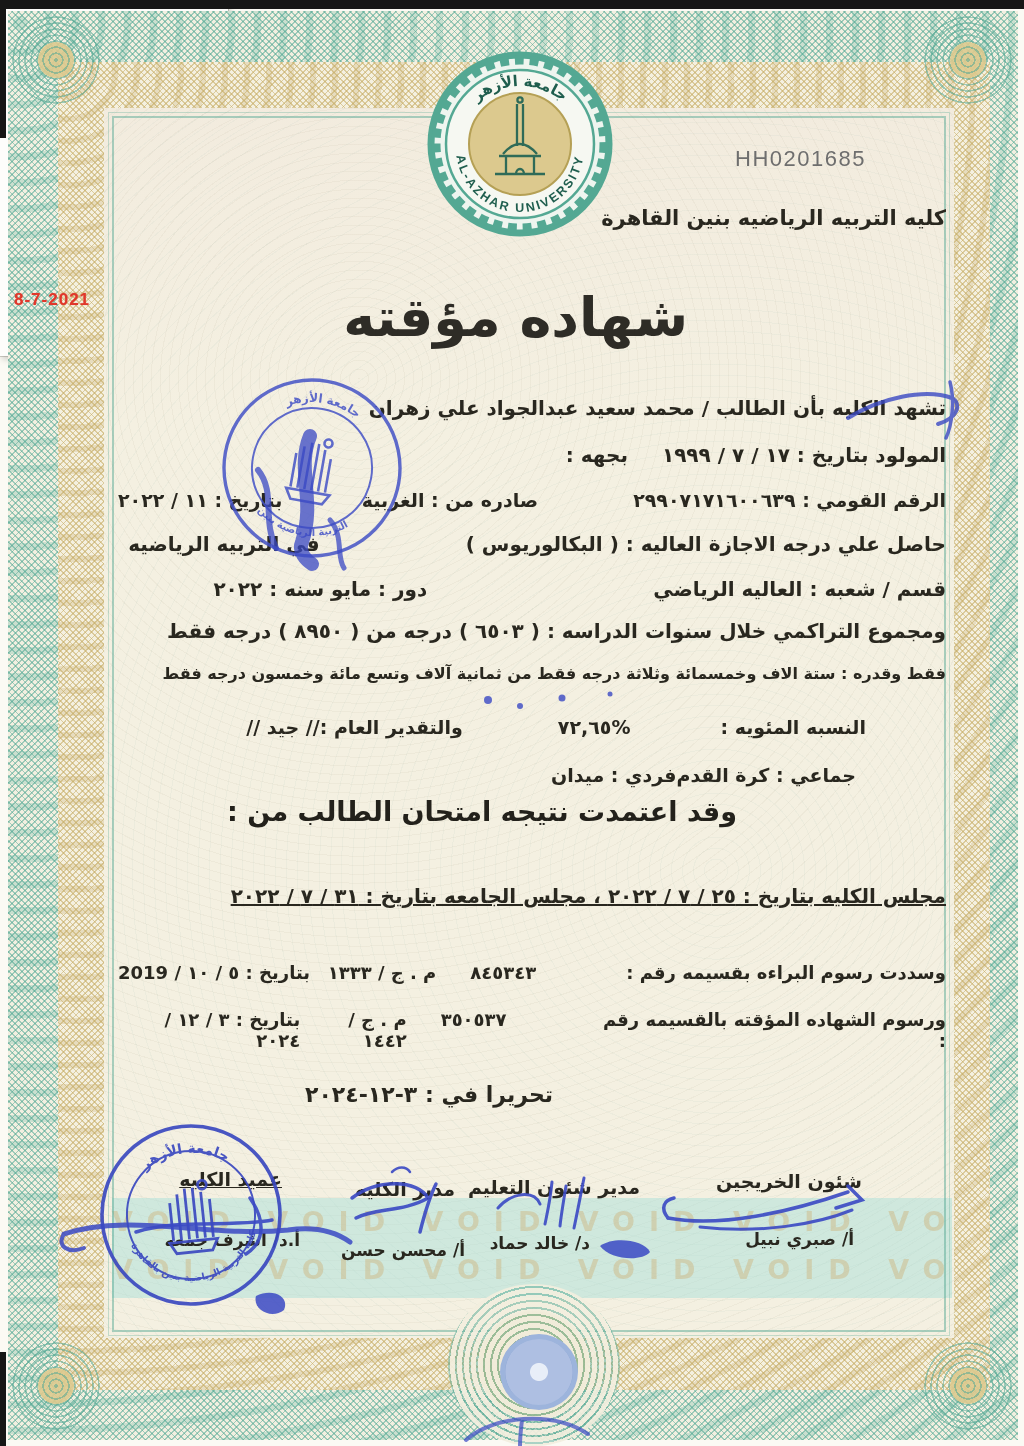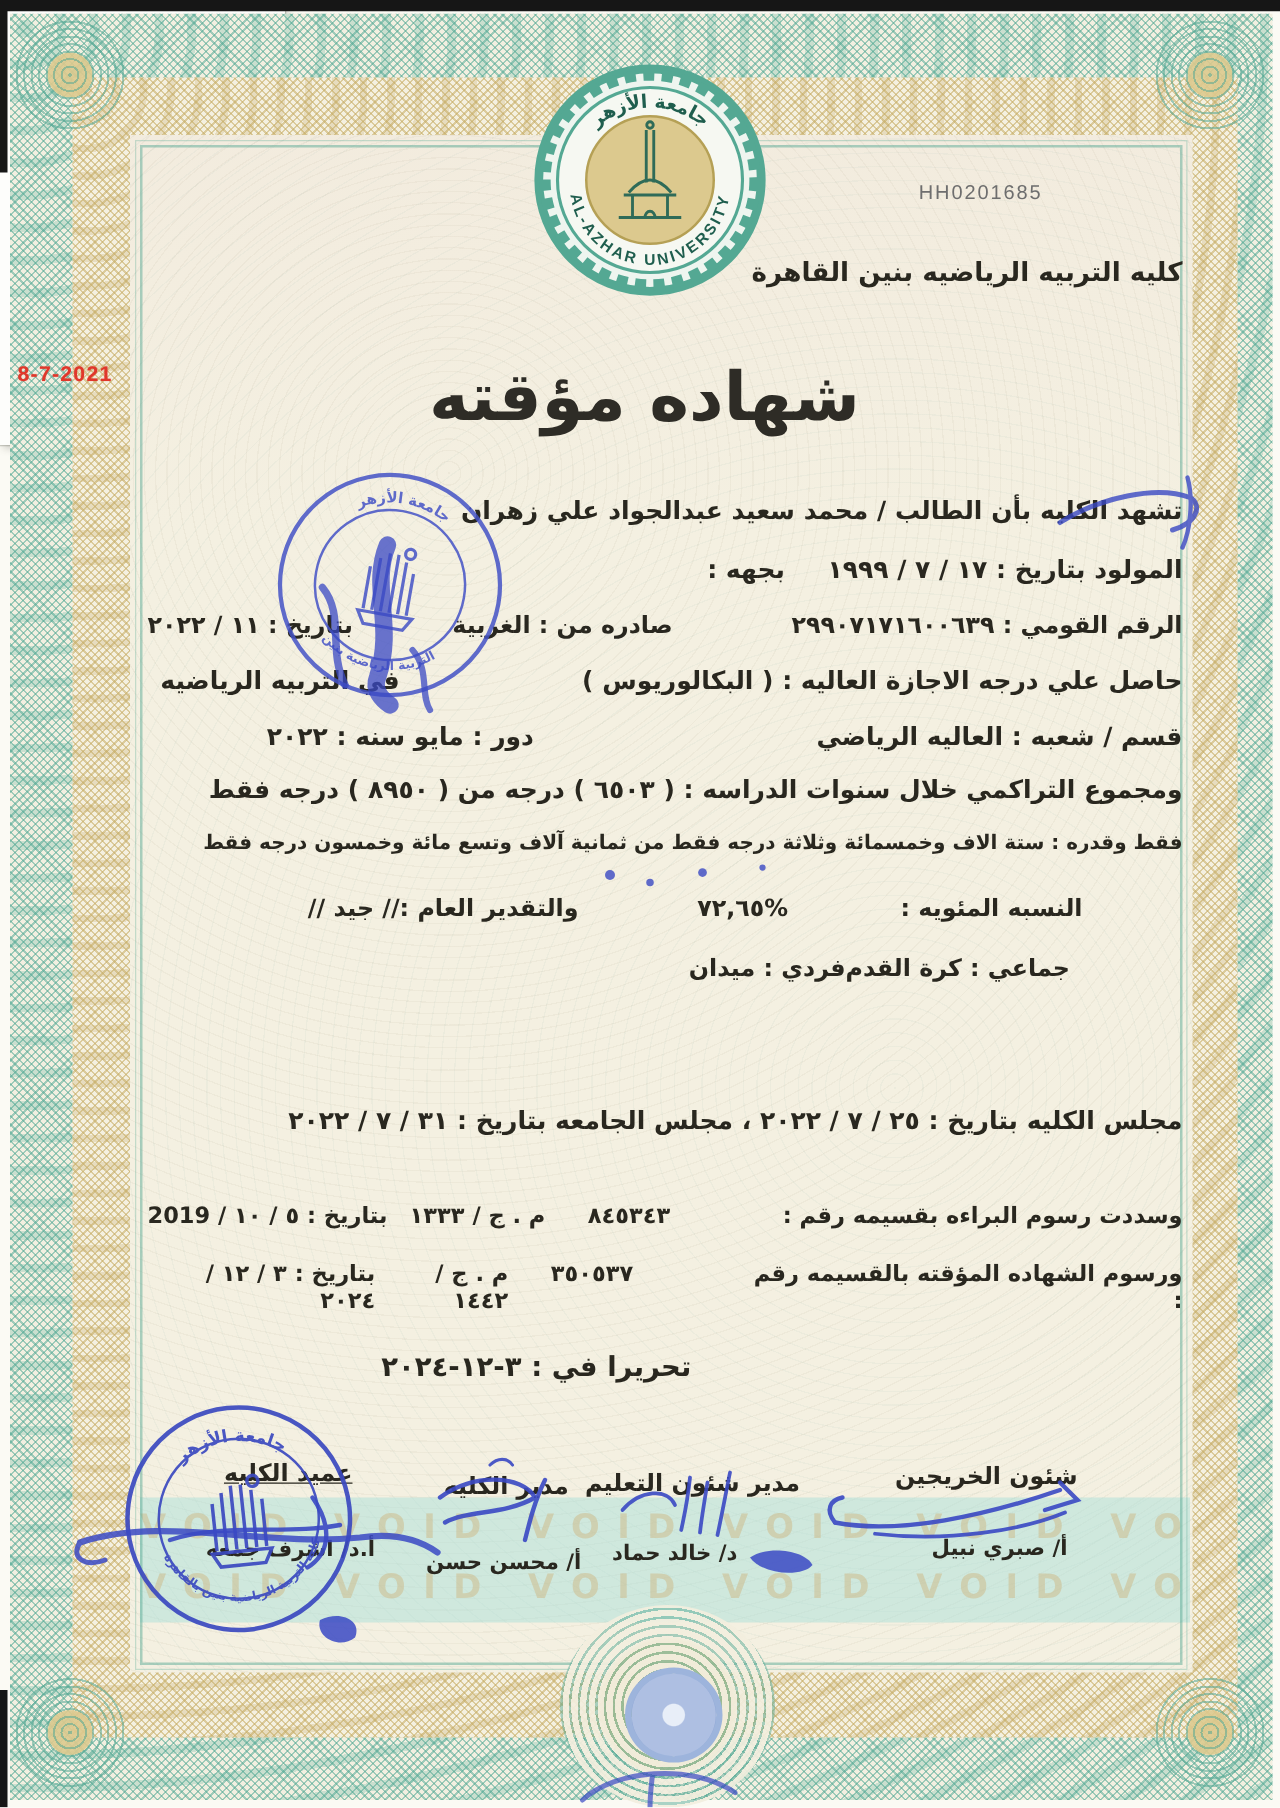--- a/index.html
+++ b/index.html
@@ -47,42 +47,42 @@
   
   .watermark{left:238px;top:516px;width:580px;height:580px;z-index:1;opacity:.55;
     transform:rotate(-15deg);}
   
   .void-band{left:112px;top:1198px;width:840px;height:100px;z-index:2;
     background:rgba(172,224,216,.52);overflow:hidden;}
   .void-line{white-space:nowrap;font-weight:700;font-size:27px;letter-spacing:14px;
     color:rgba(206,188,140,.55);line-height:48px;}
   
   .serial{left:735px;top:146px;z-index:5;font-family:"Liberation Sans",sans-serif;
-    font-size:16px;color:#6e6e6e;letter-spacing:1.5px;}
+    font-size:22px;color:#6e6e6e;letter-spacing:1.5px;}
   
   .content{position:absolute;left:118px;right:78px;top:0;height:1206px;z-index:5;}
   .row{position:absolute;right:0;left:0;direction:rtl;text-align:right;
     font-weight:700;font-size:20px;color:#29271f;}
   .flexr{display:flex;align-items:baseline;}
   .g34{margin-left:34px;}.g65{margin-left:65px;}.g90{margin-left:90px;}.g95{margin-left:95px;}
   .g146{margin-left:146px;}.g226{margin-left:226px;}.g320{}
   .pushleft{margin-right:auto;}
   .row-college{top:206px;font-size:21px;}
   .row-title{top:286px;right:258px;left:auto;font-size:54px;color:#2e2c26;letter-spacing:1px;}
   .row-student{top:396px;}
   .row-birth{top:443px;}
   .row-nid{top:489px;font-size:19px;}
   .row-degree{top:532px;}
   .row-dept{top:577px;}
   .row-total{top:619px;font-size:20px;}
   .row-words{top:664px;font-size:16px;}
   .row-pct{top:716px;padding-right:80px;font-size:19px;}
   .row-sports{top:764px;padding-right:90px;font-size:19px;}
   .row-approved{top:796px;left:100px;right:200px;text-align:center;font-size:27px;color:#23211b;}
-  .row-councils{top:884px;font-size:20px;}
+  .row-councils{top:884px;font-size:20px;text-decoration:underline;}
   .row-fee1{top:962px;font-size:18px;}
   .row-fee2{top:1009px;font-size:18px;}
   .row-issued{top:1082px;right:393px;left:auto;font-size:22px;}
   
   .sig{position:absolute;z-index:5;direction:rtl;font-weight:700;color:#29271f;white-space:nowrap;}
   .sig-title{font-size:19px;}
   .sig-name{font-size:17px;}
   
   .photo{left:124px;top:106px;width:228px;height:356px;background:#fdfdfb;z-index:6;
     box-shadow:0 0 0 1px rgba(120,120,110,.35), 2px 3px 6px rgba(60,60,50,.25);}
@@ -201,20 +201,21 @@
       <span class="g90">النسبه المئويه :</span>
       <span class="g95" dir="ltr">٧٢,٦٥%</span>
       <span>والتقدير العام :// جيد //</span>
     </div>
 
     <div class="row row-sports flexr">
       <span class="g320">جماعي : كرة القدم</span>
       <span>فردي : ميدان</span>
     </div>
 
+    <div class="row row-approved">وقد اعتمدت نتيجه امتحان الطالب من :</div>
     <div class="row row-councils">مجلس الكليه بتاريخ : ٢٥ / ٧ / ٢٠٢٢   ،   مجلس الجامعه بتاريخ : ٣١ / ٧ / ٢٠٢٢</div>
 
     <div class="row row-fee1 flexr">
       <span class="g90">وسددت رسوم البراءه بقسيمه رقم :</span>
       <span class="g34">٨٤٥٣٤٣</span>
       <span>م . ج / ١٣٣٣</span>
       <span class="pushleft">بتاريخ : ٥ / ١٠ / 2019</span>
     </div>
 
     <div class="row row-fee2 flexr">

